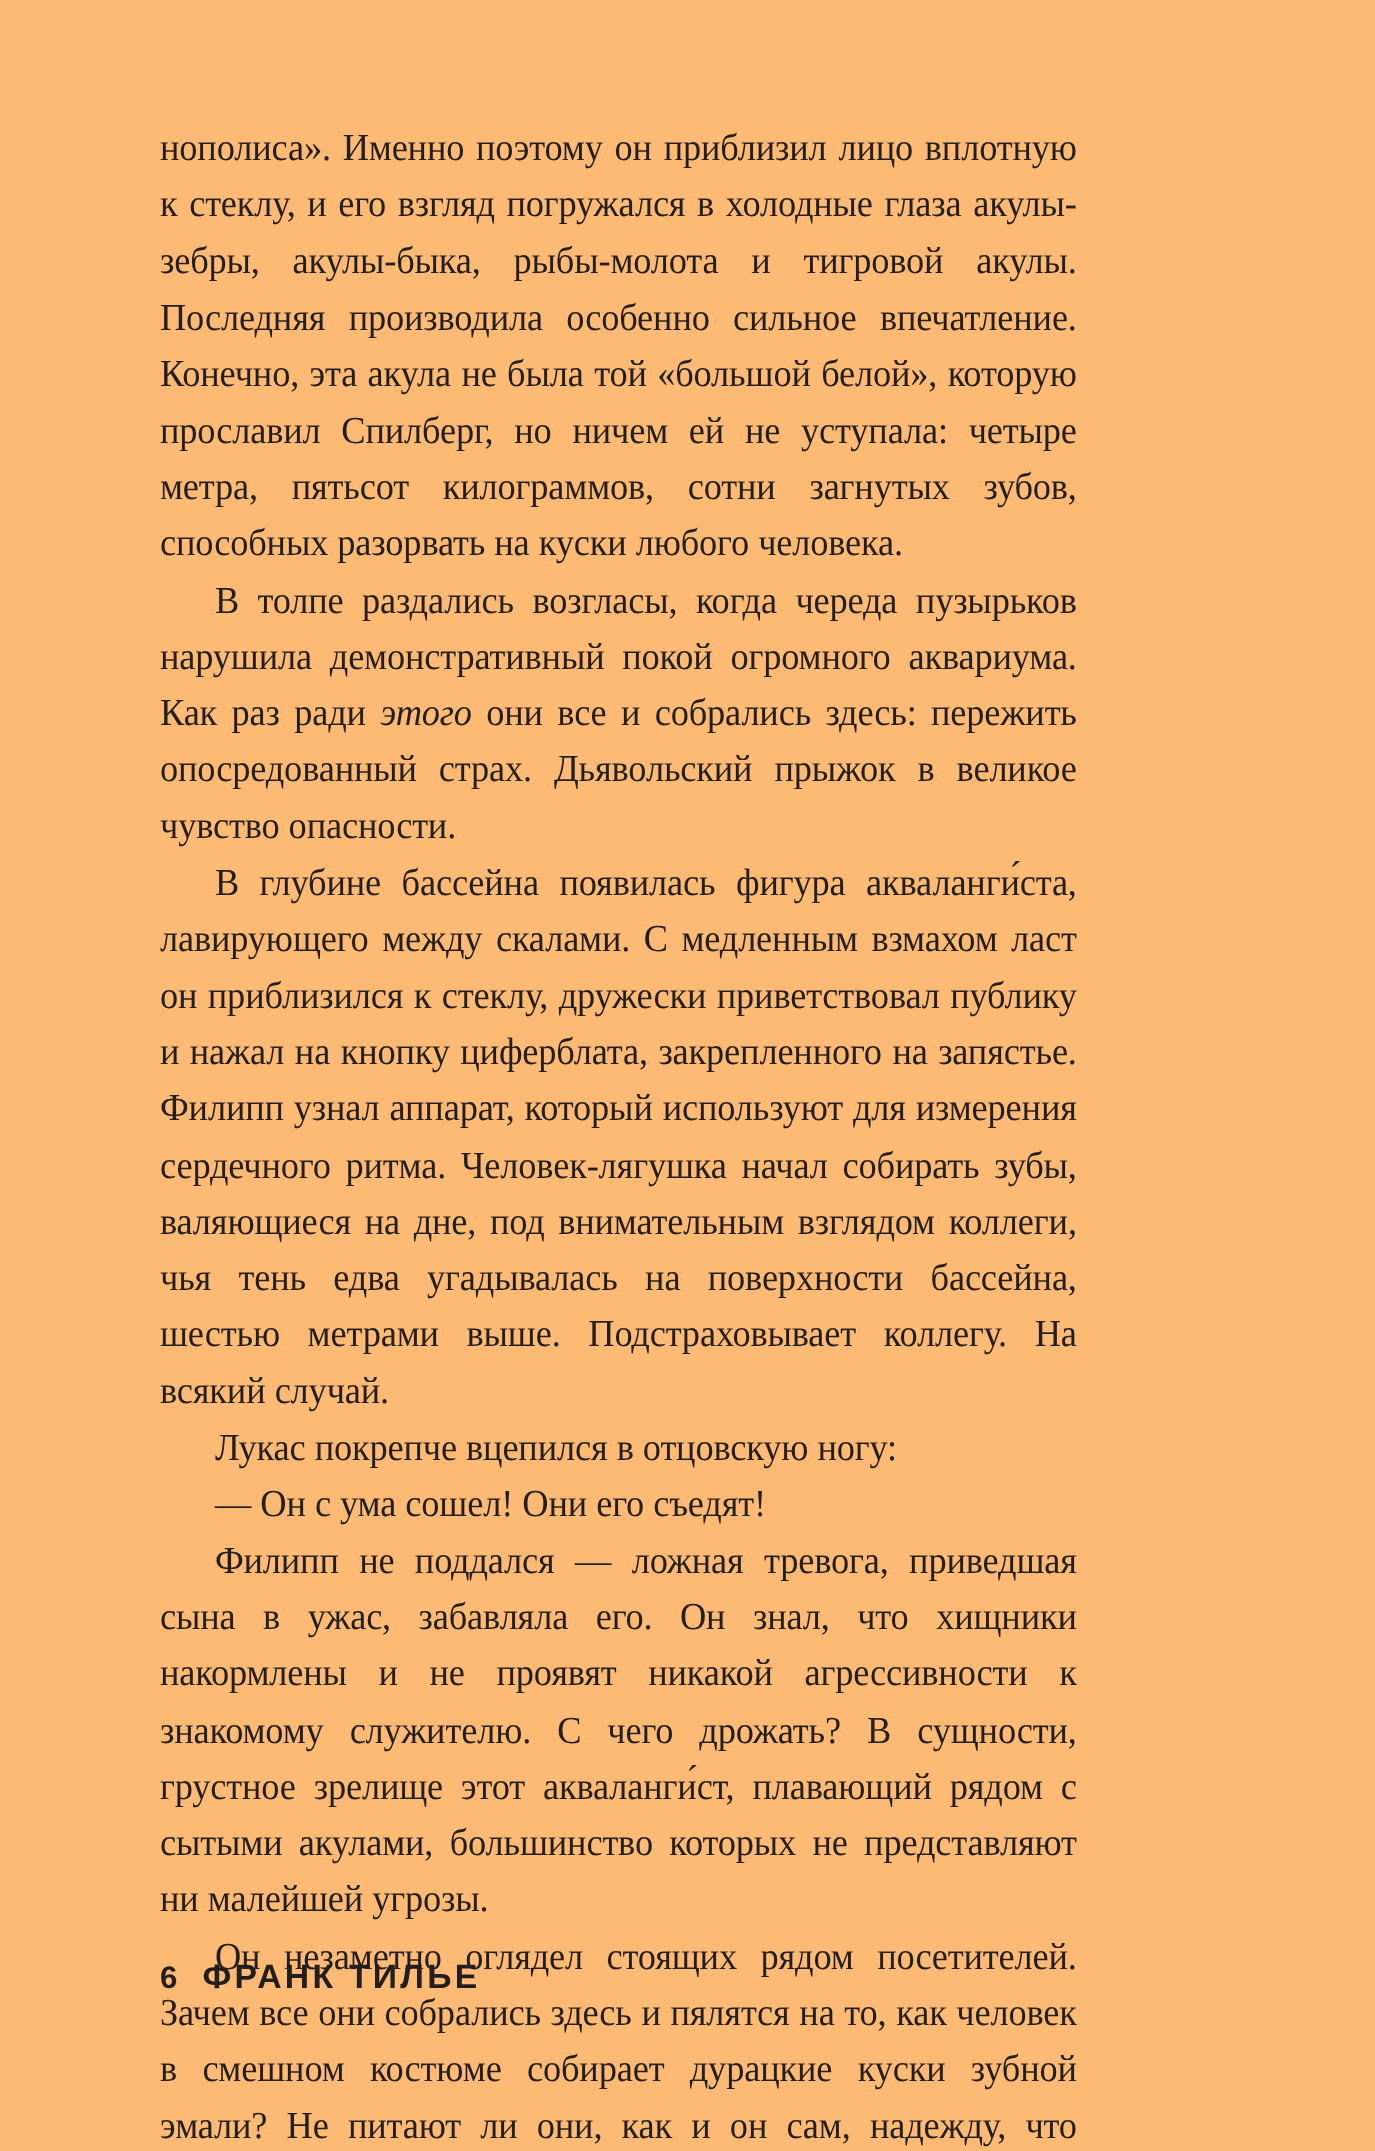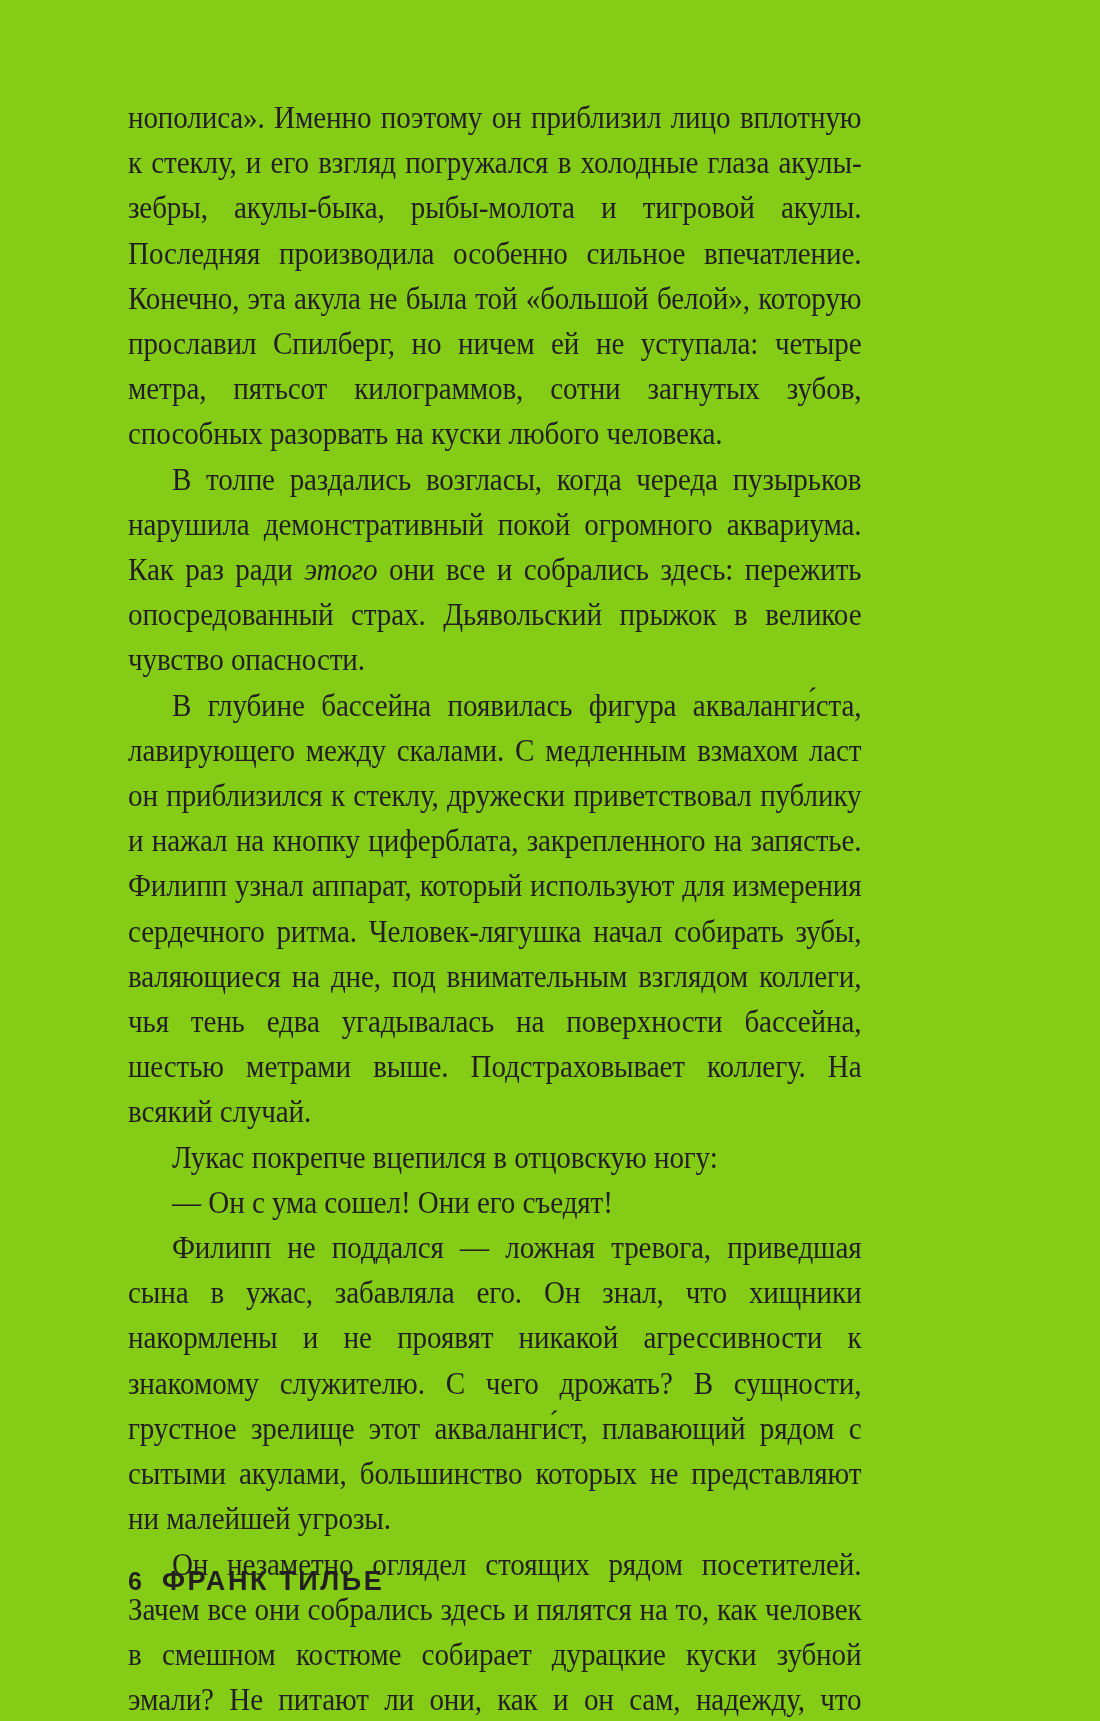--- a/index.html
+++ b/index.html
@@ -64,21 +64,21 @@
     font-family: "Liberation Sans", "DejaVu Sans", sans-serif;
     font-size: 27px;
     font-weight: bold;
     color: #231f20;
     letter-spacing: 2.6px;
   }
 </style>
 </head>
 <body style="background: rgb(253, 253, 252);">
 
-<div class="page" style="background: #84cc16;">
+<div class="page" style="background: #fdba74;">
 
   <div class="content">
 
     <p class="para no-indent">нополиса». Именно поэтому он приблизил лицо вплотную к стеклу, и его взгляд погружался в холодные глаза акулы-зебры, акулы-быка, рыбы-молота и тигровой акулы. Последняя производила особенно сильное впечатление. Конечно, эта акула не была той «большой белой», которую прославил Спилберг, но ничем ей не уступала: четыре метра, пятьсот килограммов, сотни загнутых зубов, способных разорвать на куски любого человека.</p>
 
     <p class="para"><span>В толпе раздались возгласы, когда череда пузырьков нарушила демонстративный покой огромного аквариума. Как раз ради </span><em>этого</em><span> они все и собрались здесь: пережить опосредованный страх. Дьявольский прыжок в великое чувство опасности.</span></p>
 
     <p class="para">В глубине бассейна появилась фигура акваланги́ста, лавирующего между скалами. С медленным взмахом ласт он приблизился к стеклу, дружески приветствовал публику и нажал на кнопку циферблата, закрепленного на запястье. Филипп узнал аппарат, который используют для измерения сердечного ритма. Человек-лягушка начал собирать зубы, валяющиеся на дне, под внимательным взглядом коллеги, чья тень едва угадывалась на поверхности бассейна, шестью метрами выше. Подстраховывает коллегу. На всякий случай.</p>
 
     <p class="para dialogue">Лукас покрепче вцепился в отцовскую ногу:</p>

